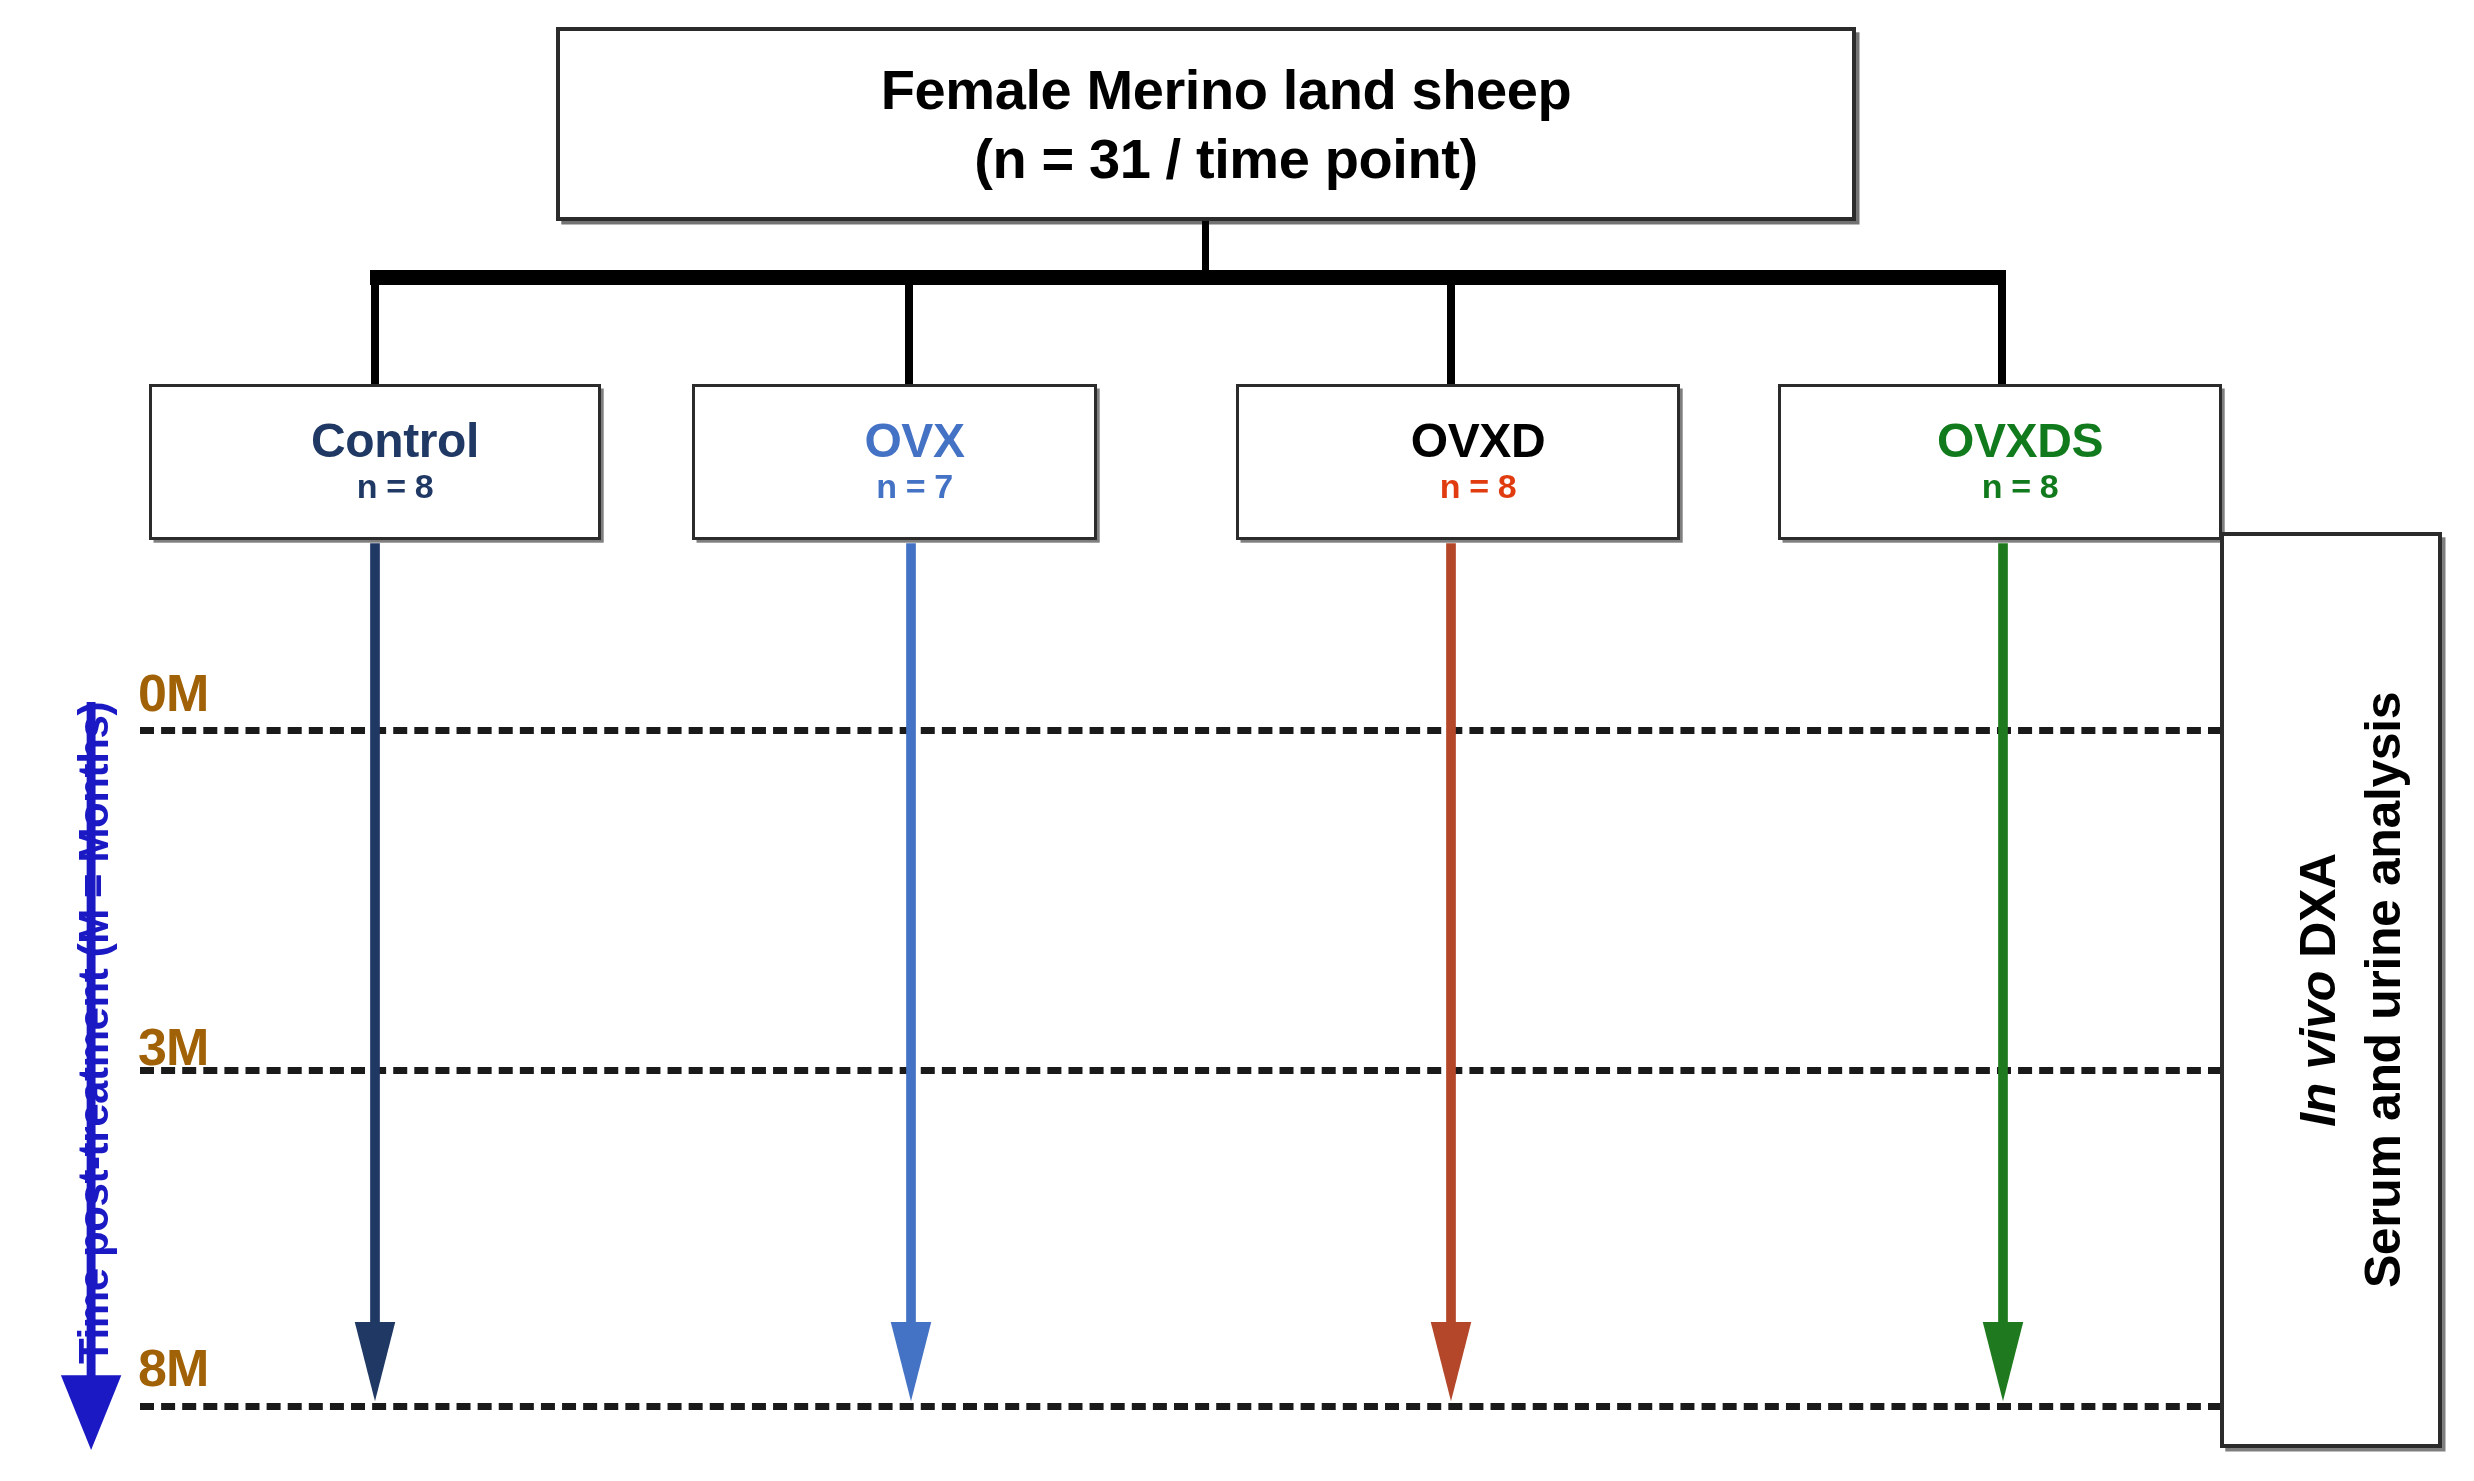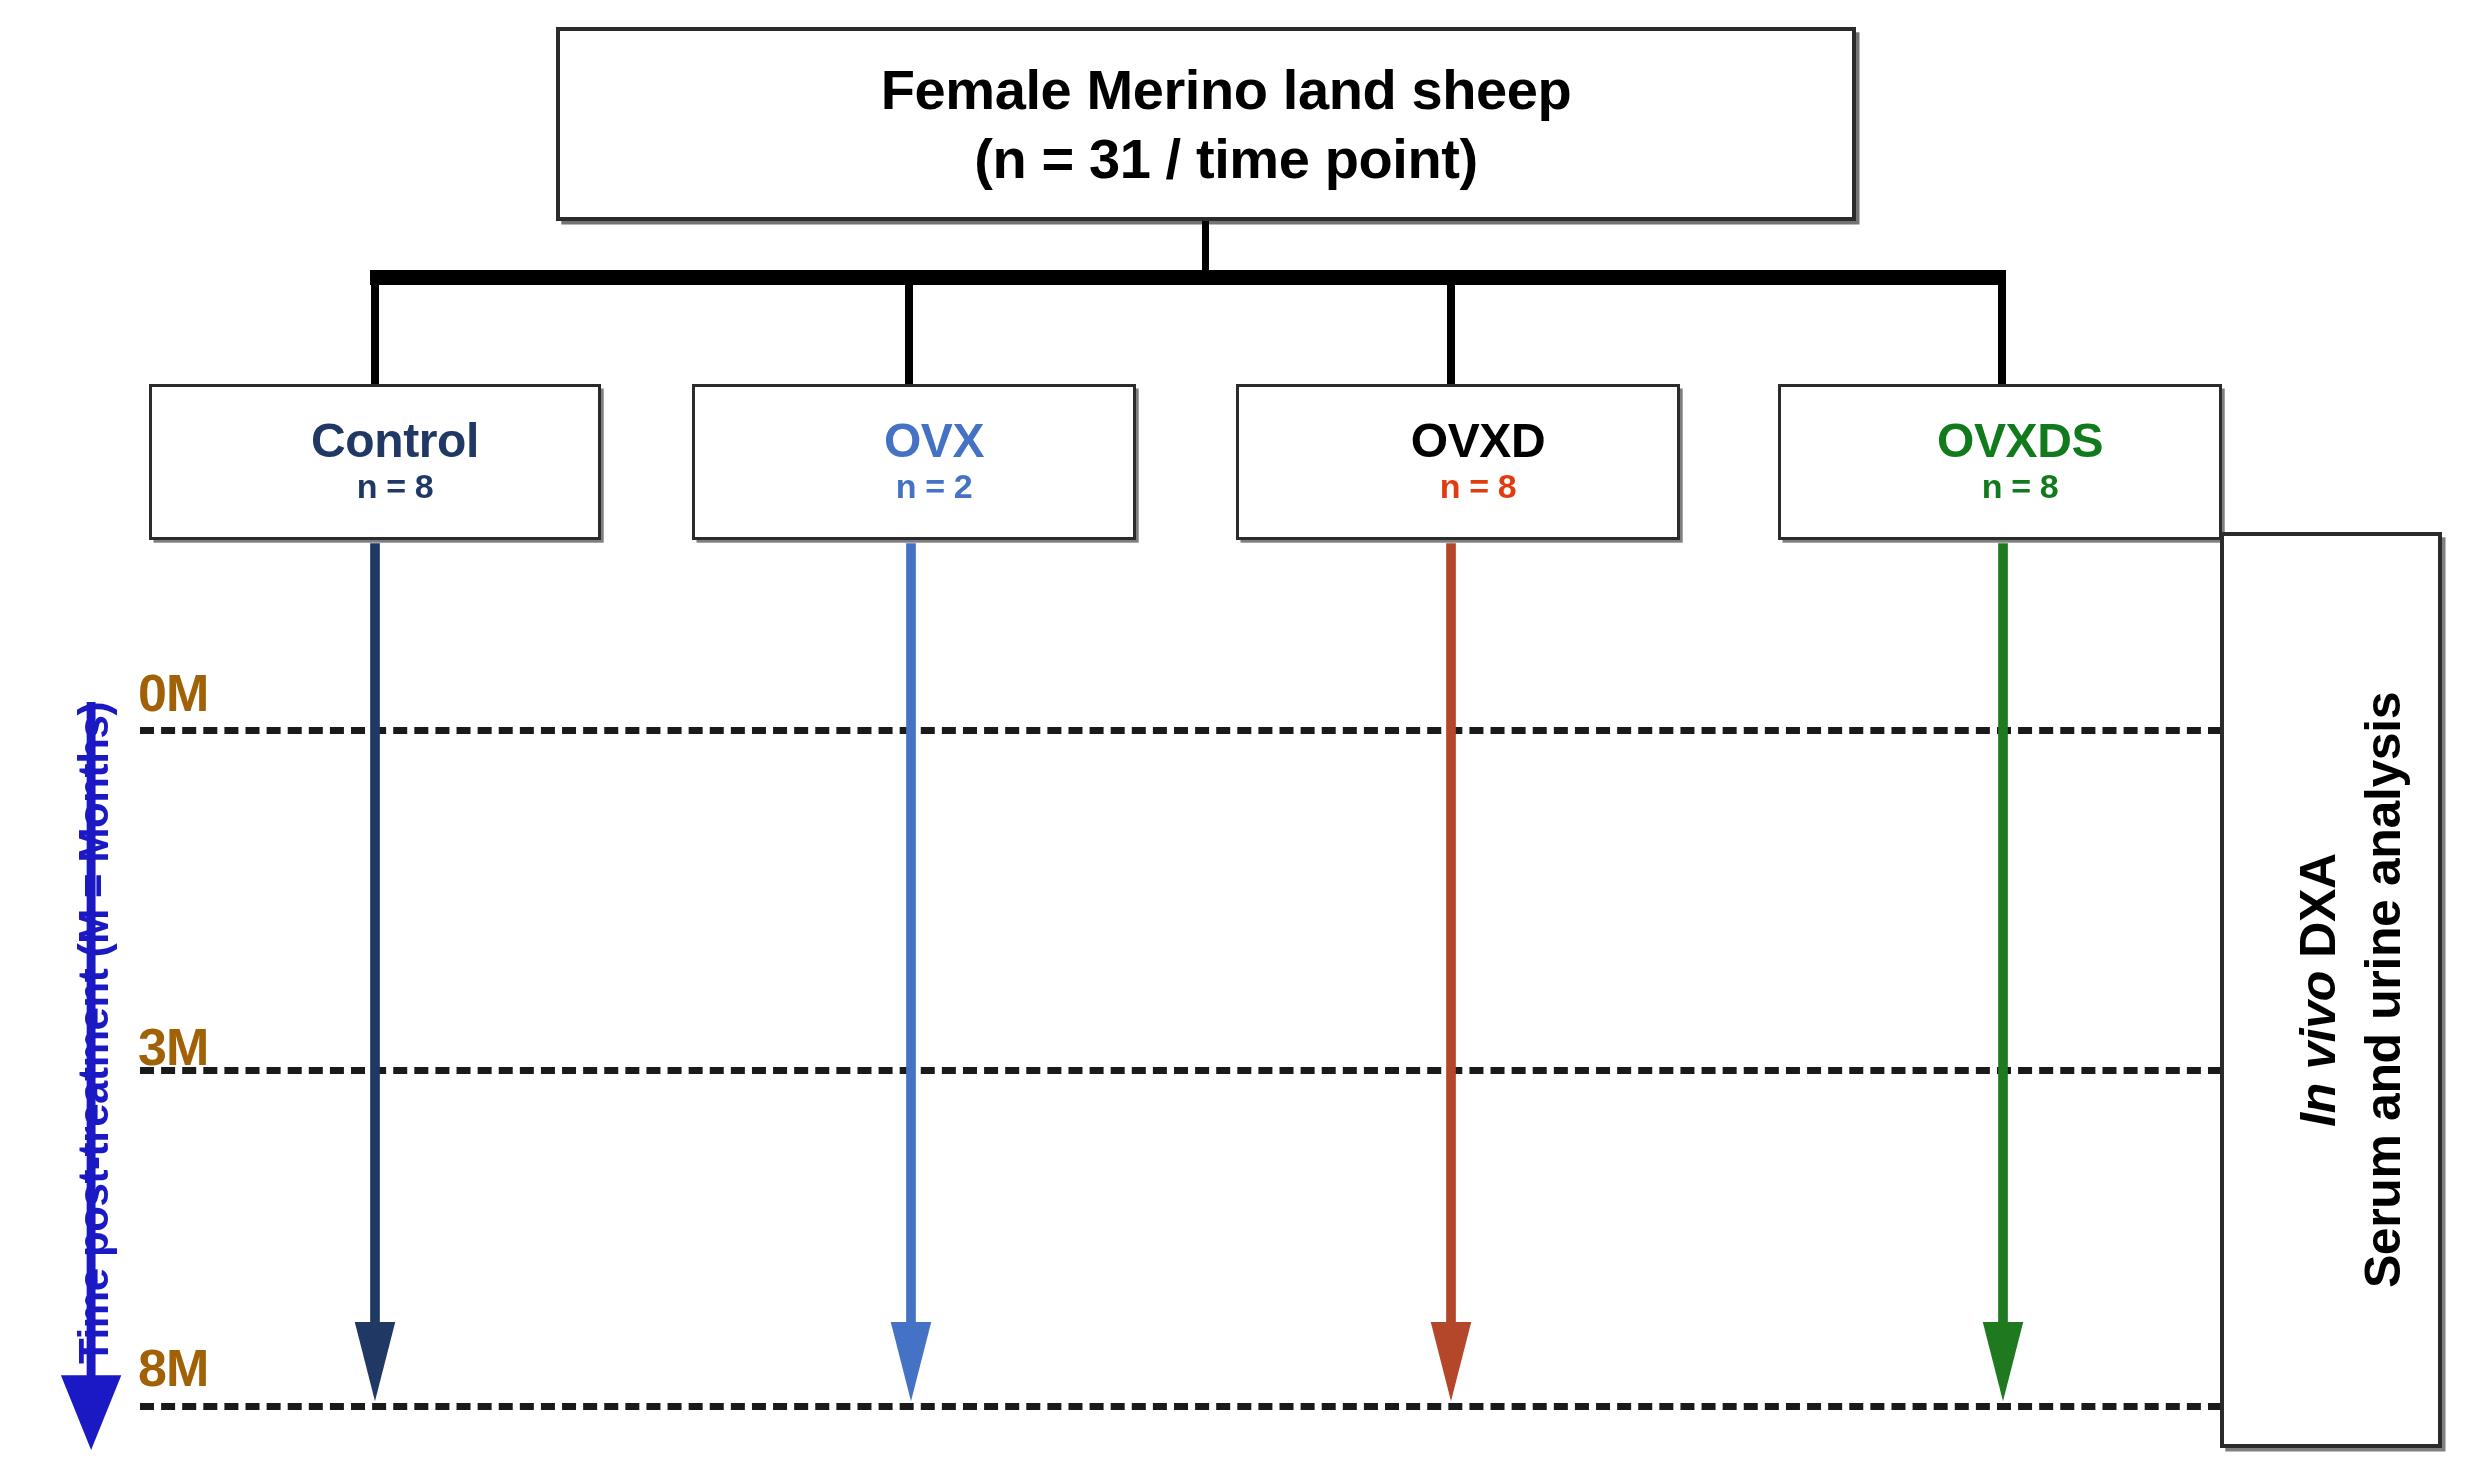--- a/index.html
+++ b/index.html
@@ -63,21 +63,21 @@
     letter-spacing: -0.4px;
   }
   .group-box .g-n {
     font-size: 34px;
     font-weight: bold;
     line-height: 1.22;
     letter-spacing: -0.4px;
   }
 
   #group-control { left: 149px;  width: 452px; }
-  #group-ovx     { left: 692px;  width: 444px; }
+  #group-ovx     { left: 692px;  width: 405px; }
   #group-ovxd    { left: 1236px; width: 444px; }
   #group-ovxds   { left: 1778px; width: 444px; }
 
   
   .conn {
     position: absolute;
     background: #000000;
   }
   #conn-stub      { left: 1202px; top: 220px;  width: 7.1px;    height: 53px; }
   #conn-hbar      { left: 370px;  top: 270px;  width: 1636px; height: 15px; }
@@ -181,21 +181,21 @@
     <div class="line">(n = 31 / time point)</div>
   </div>
 
   <div class="box group-box" id="group-control">
     <div class="g-name" style="color:#1f3864">Control</div>
     <div class="g-n" style="color:#1f3864">n = 8</div>
   </div>
 
   <div class="box group-box" id="group-ovx">
     <div class="g-name" style="color:#4472c4">OVX</div>
-    <div class="g-n" style="color:#4472c4">n = 2</div>
+    <div class="g-n" style="color:#4472c4">n = 7</div>
   </div>
 
   <div class="box group-box" id="group-ovxd">
     <div class="g-name" style="color:#000000">OVXD</div>
     <div class="g-n" style="color:#e03c10">n = 8</div>
   </div>
 
   <div class="box group-box" id="group-ovxds">
     <div class="g-name" style="color:#117a1c">OVXDS</div>
     <div class="g-n" style="color:#117a1c">n = 8</div>

